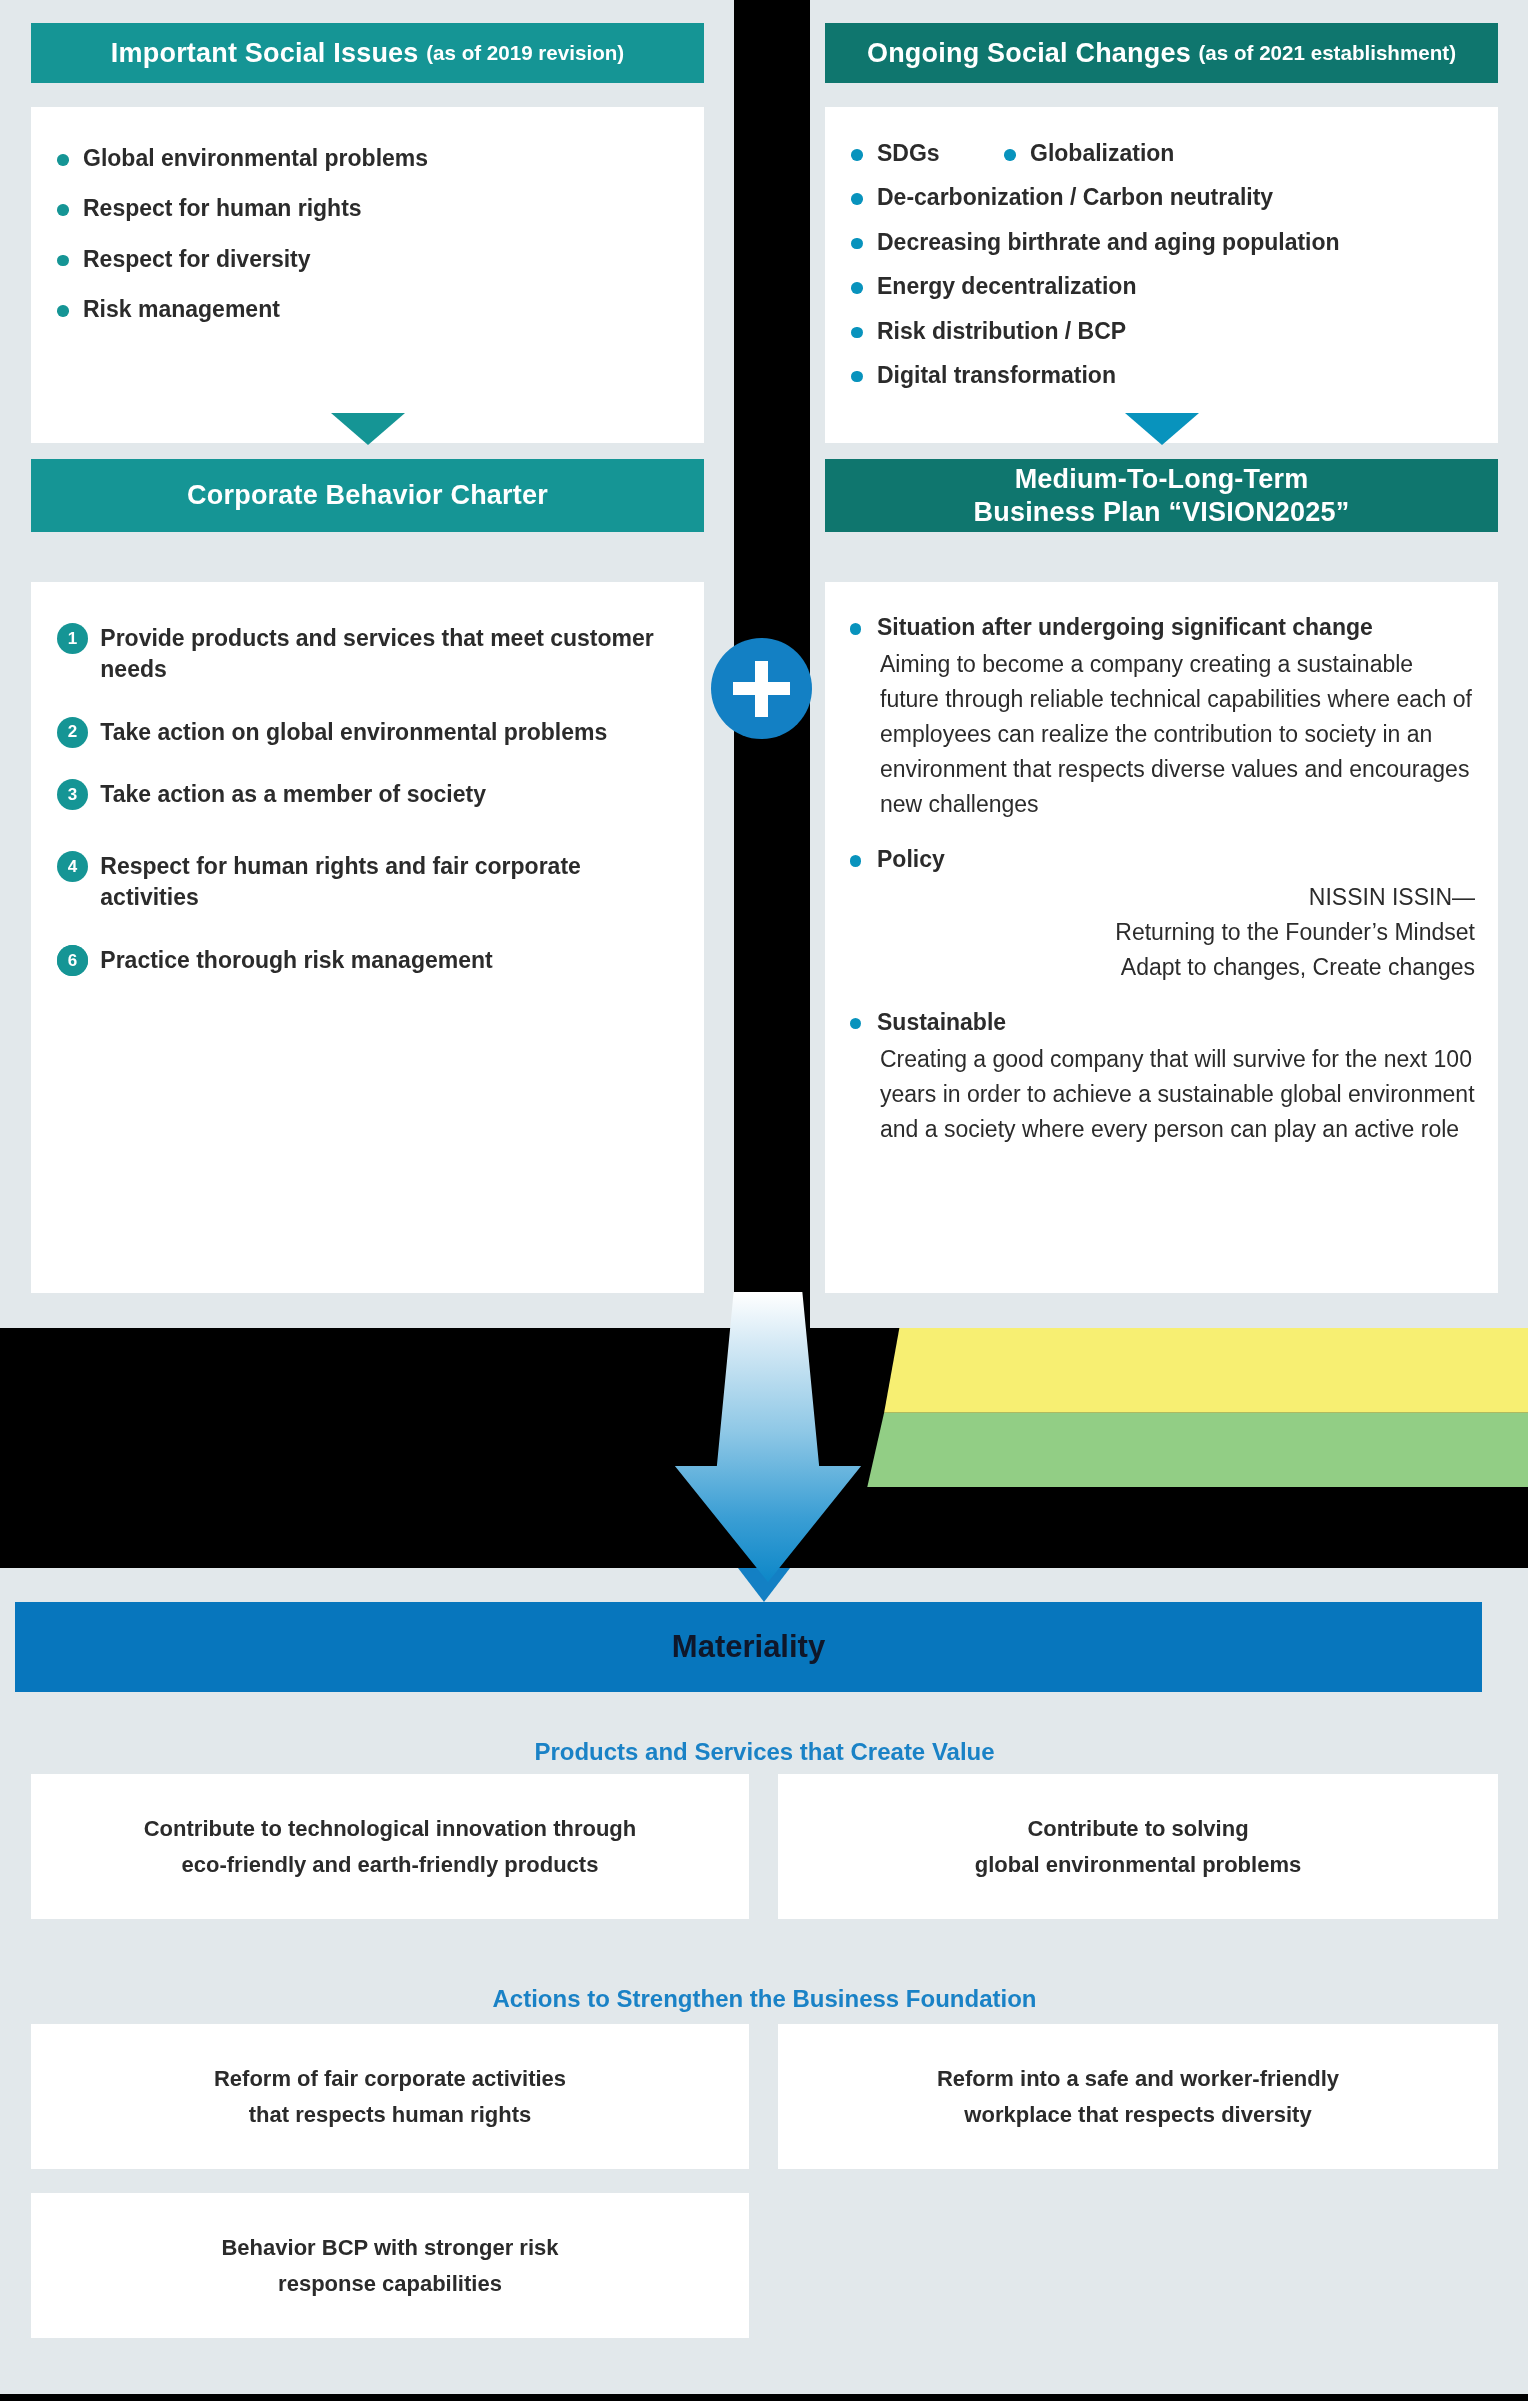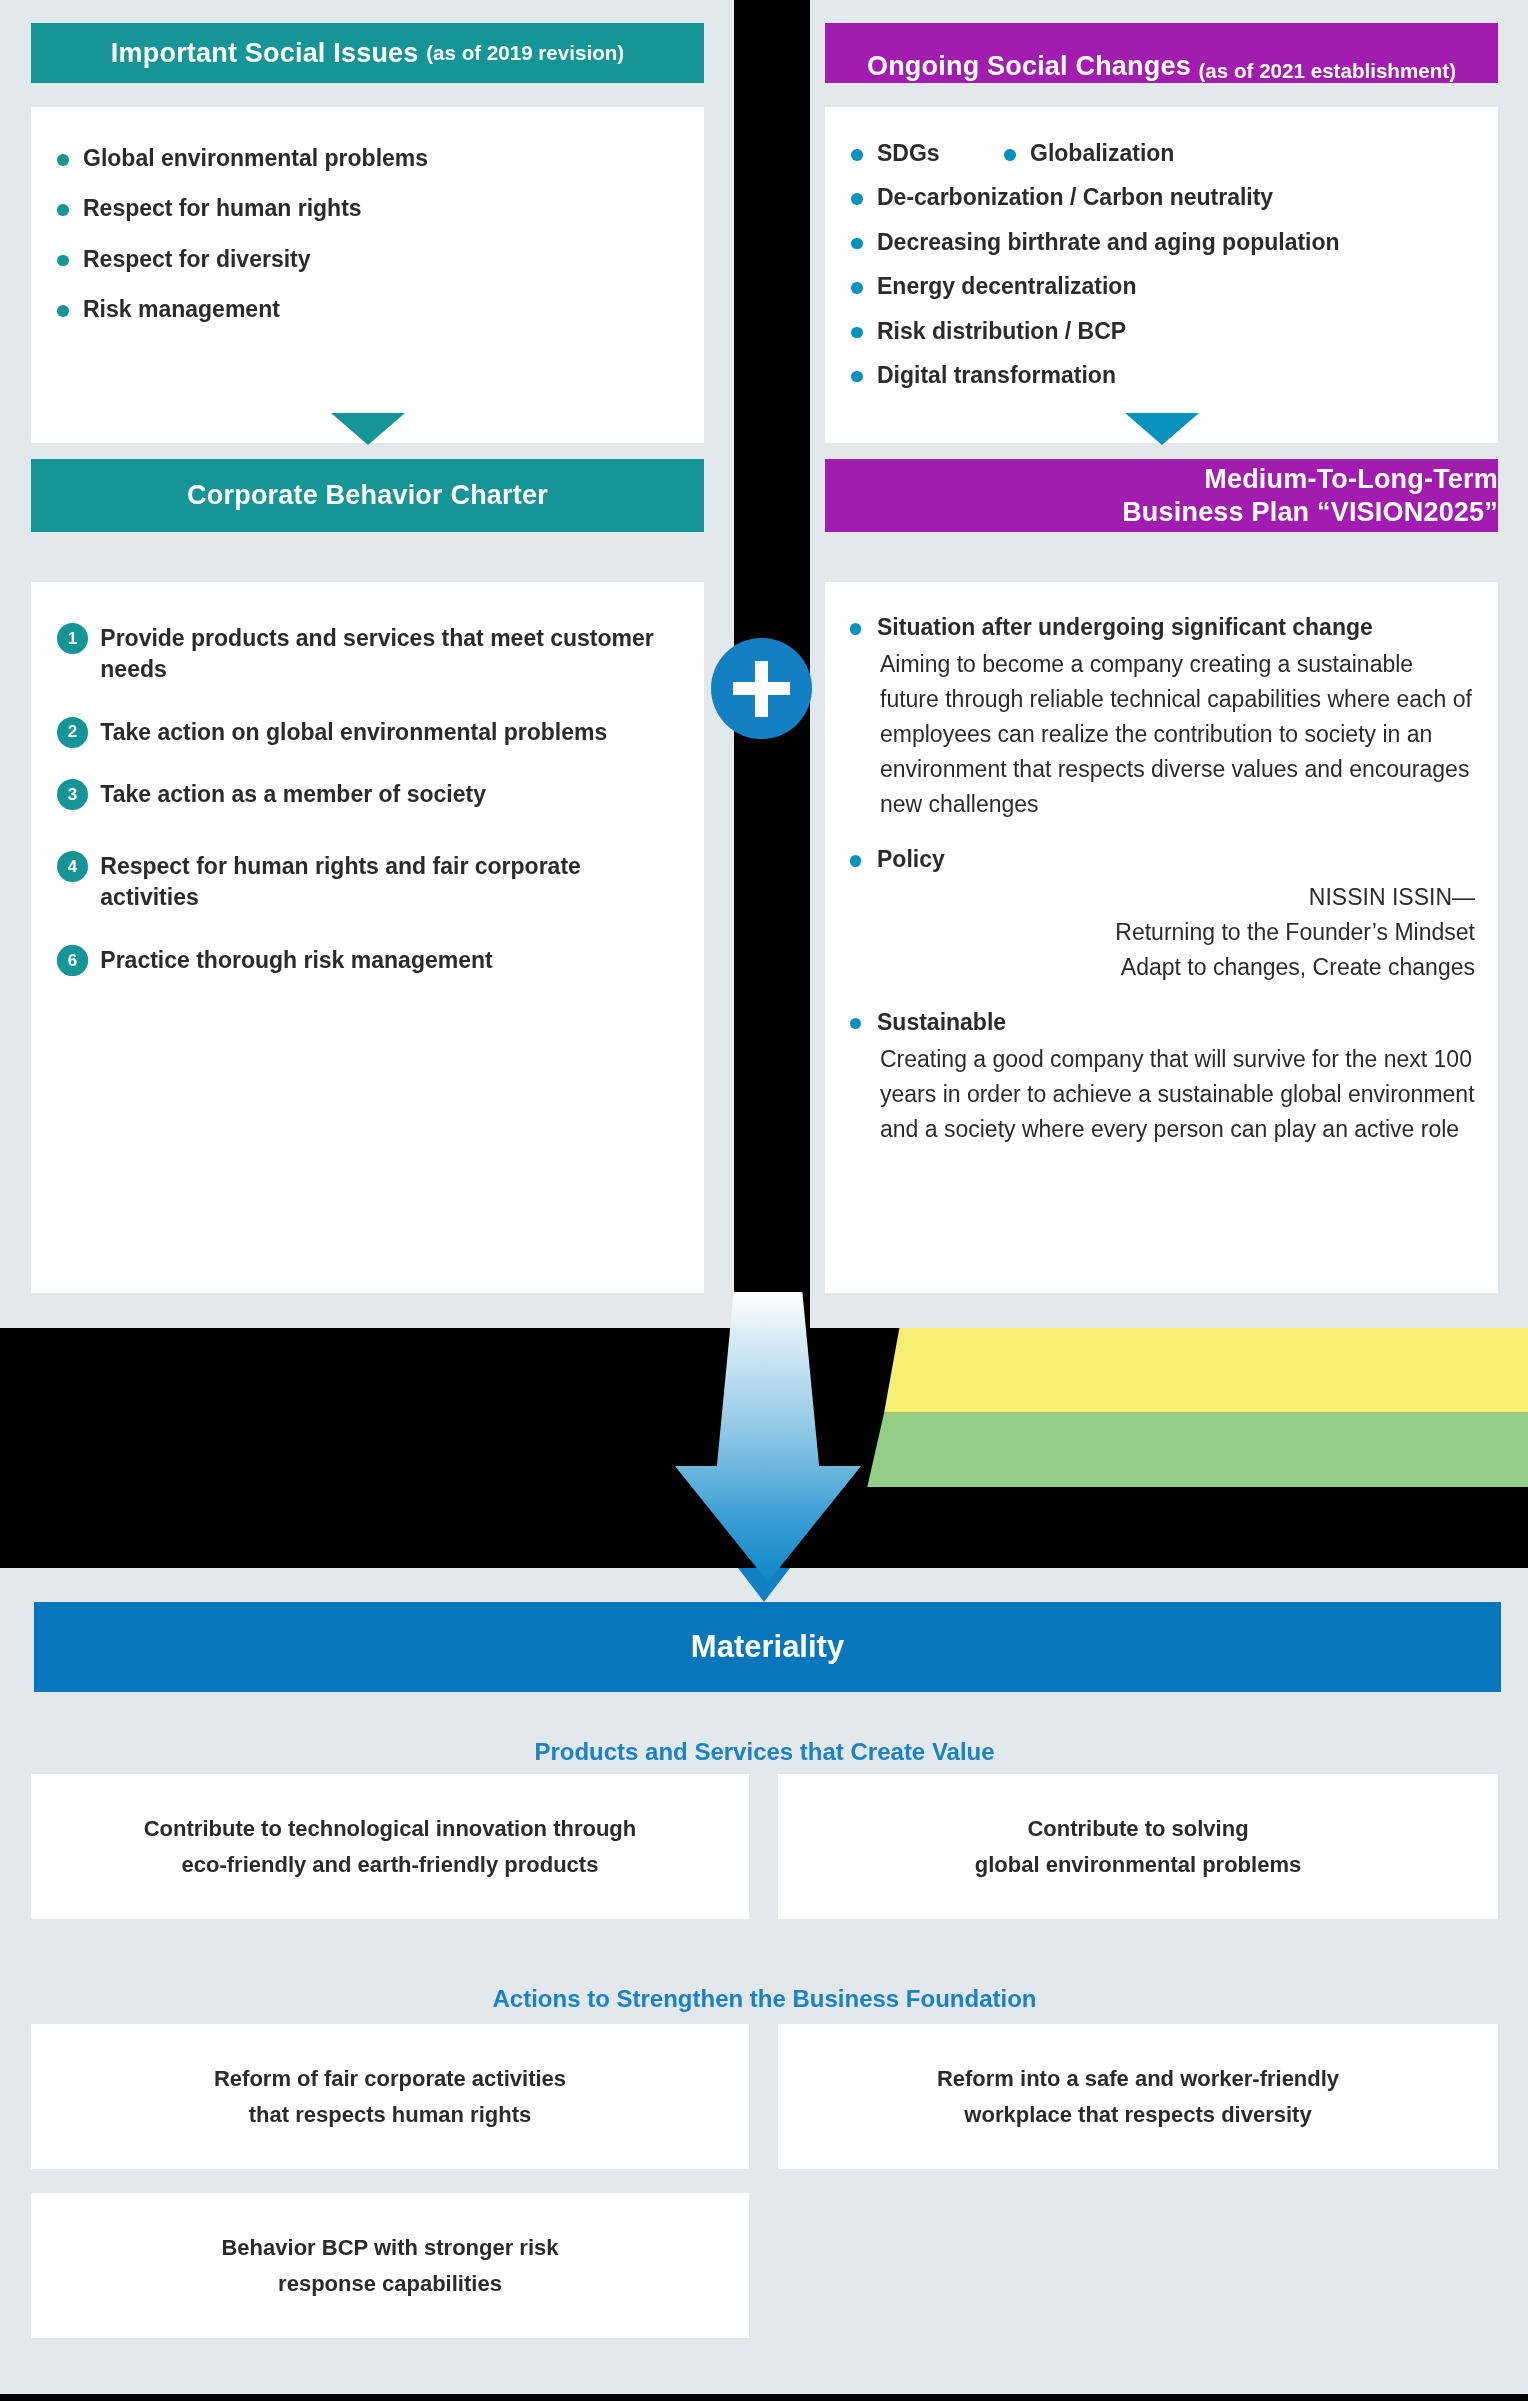--- a/index.html
+++ b/index.html
@@ -50,21 +50,21 @@
   .band {
     color: #ffffff;
     text-align: center;
     font-weight: bold;
     display: flex;
     align-items: center;
     justify-content: center;
     line-height: 1.22;
   }
   .band.teal { background: #159595; }
-  .band.blue { background: #a21caf; align-items: flex-end; }
+  .band.blue { background: #0f766e; }
 
   .hdr-main { font-size: 27px; letter-spacing: 0.2px; }
   .hdr-sub  { font-size: 20.6px; font-weight: bold; margin-left: 7.6px; }
 
   .panel {
     background: #ffffff;
     position: relative;
   }
 
   
@@ -201,24 +201,24 @@
 
   
   .mat-section {
     position: absolute;
     left: 0; top: 1568px;
     width: 1529px; height: 833px;
     background: #e2e8eb;
   }
   .mat-header {
     position: absolute;
-    left: 34px; top: 34px;
+    left: 15px; top: 34px;
     width: 1467px; height: 90px;
     background: #0776bd;
-    color: #ffffff;
+    color: #0f172a;
     font-size: 31px;
     font-weight: bold;
     display: flex;
     align-items: center;
     justify-content: center;
   }
   .mat-sub {
     position: absolute;
     width: 1529px;
     text-align: center;

